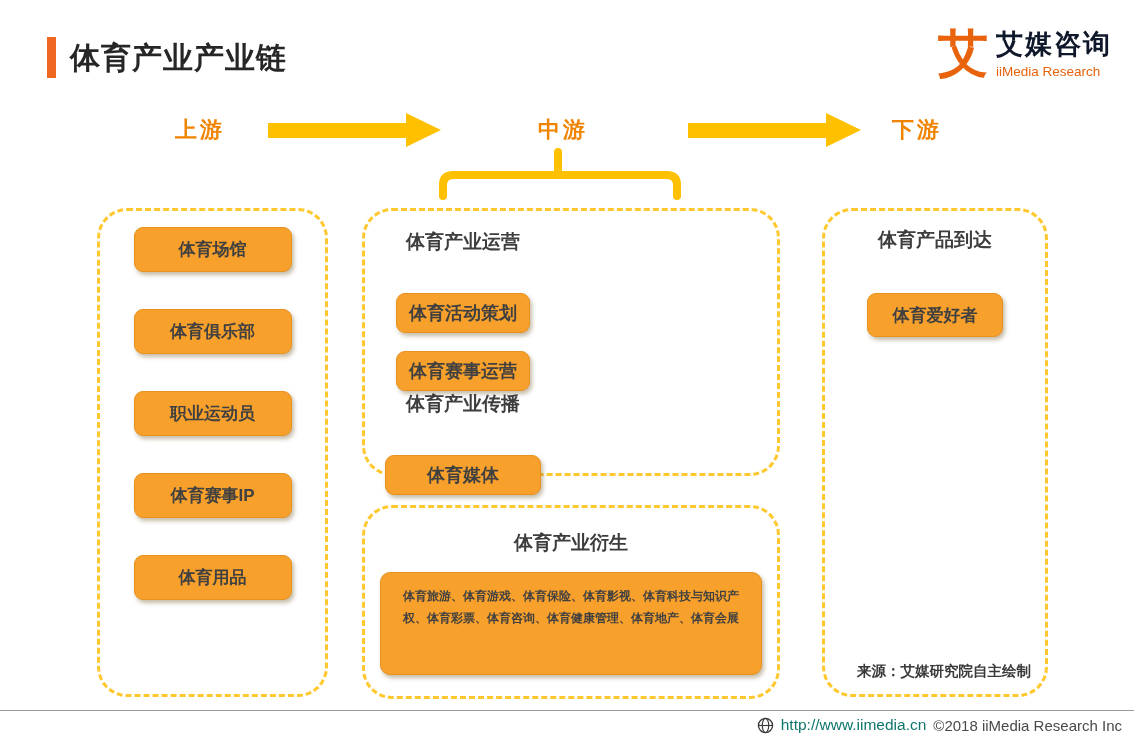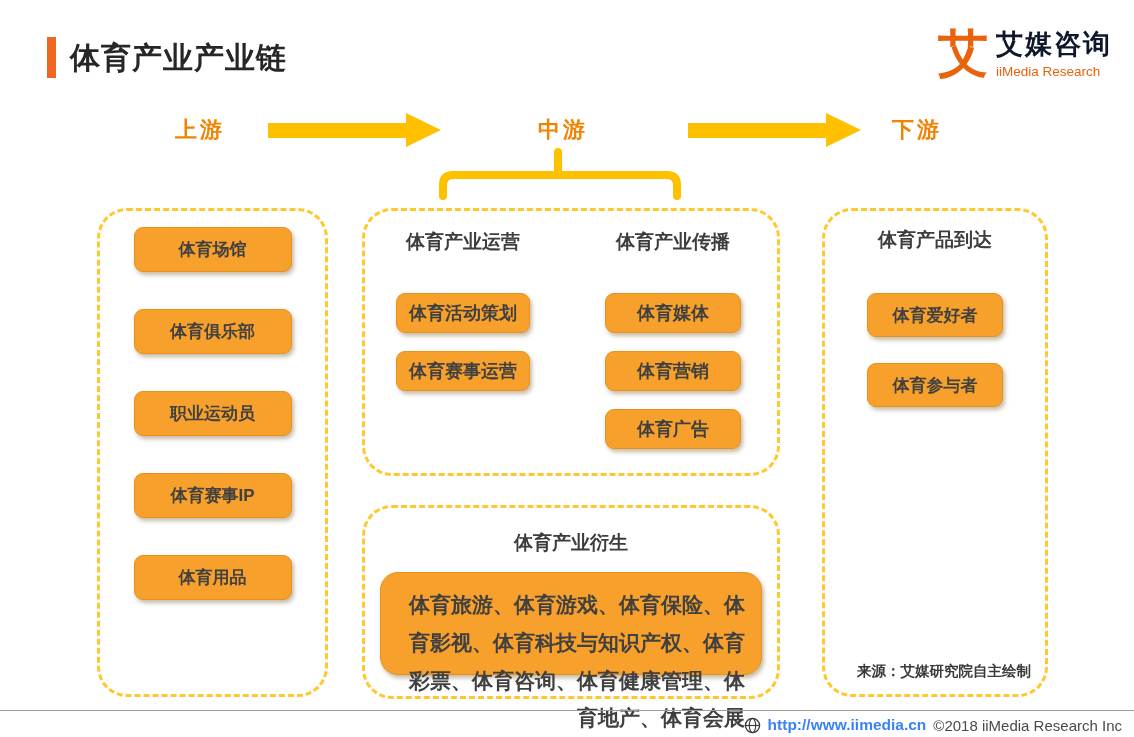--- a/index.html
+++ b/index.html
@@ -83,39 +83,39 @@
   }
 
   
   .box-resource { left:97px; top:208px; width:231px; height:489px; padding-top:16px; }
   .box-resource .box-title { margin-bottom:22px; }
   .box-resource .btn-stack { display:flex; flex-direction:column; align-items:center; gap:37px; }
   .box-resource .btn { width:158px; height:45px; }
 
   
   .box-mid { left:362px; top:208px; width:418px; height:268px; padding:18px 24px 0 18px; }
-  .two-col { display:flex; justify-content:space-between; }
+  .two-col { display:flex; justify-content:space-between;flex-direction:column; }
   .col { width:160px; display:flex; flex-direction:column; align-items:center; }
   .col .box-title { margin-bottom:38px; }
   .col .btn-stack { display:flex; flex-direction:column; align-items:center; gap:18px; }
   .col .btn { height:40px; font-size:18px; }
   .col-operation .btn { width:134px; }
-  .col-spread .btn { width:136px; }
+  .col-spread .btn { width:156px; }
 
   
   .box-derivative { left:362px; top:505px; width:418px; height:194px; padding:22px 15px 0 15px; }
   .derivative-panel {
     margin-top:16px;
     background:#f7a02b;
     border:1px solid #e8921d;
-    border-radius:18px;
+    border-radius:10px;
     box-shadow:2px 3px 4px rgba(90,60,0,0.35);
     padding:13px 16px;
-    font-size:21px; font-weight:bold; color:#404040;
-    line-height:1.8; text-align:right;
+    font-size:12px; font-weight:bold; color:#404040;
+    line-height:1.8; text-align:center;
     height:103px;
   }
 
   
   .box-arrival { left:822px; top:208px; width:226px; height:489px; padding-top:16px; }
   .box-arrival .box-title { margin-bottom:40px; }
   .box-arrival .btn-stack { display:flex; flex-direction:column; align-items:center; gap:26px; }
   .box-arrival .btn { width:136px; height:44px; }
 
   .source-note {
@@ -125,21 +125,21 @@
 
   
   .footer-line {
     position:absolute; left:0; top:710px;
     width:1134px; height:1px; background:#9a9a9a;
   }
   .footer {
     position:absolute; right:12px; top:716px;
     display:flex; align-items:center; gap:7px;
   }
-  .footer-url { font-size:15.5px; font-weight:bold; color:#3b82f6; }
+  .footer-url { font-size:15.5px; font-weight:normal; color:#0f766e; }
   .footer-copy { font-size:15px; color:#4a4a4a; }
 </style>
 </head>
 <body>
 
 <div class="page">
 
   <div class="accent-bar"></div>
   <h1 class="page-title">体育产业产业链</h1>
 
@@ -201,21 +201,20 @@
 
   <div class="dashed-box box-derivative">
     <div class="box-title">体育产业衍生</div>
     <div class="derivative-panel">体育旅游、体育游戏、体育保险、体育影视、体育科技与知识产权、体育彩票、体育咨询、体育健康管理、体育地产、体育会展</div>
   </div>
 
   <div class="dashed-box box-arrival">
     <div class="box-title">体育产品到达</div>
     <div class="btn-stack">
       <div class="btn">体育爱好者</div>
-      <div class="btn">体育参与者</div>
     </div>
   </div>
 
   <div class="source-note">来源：艾媒研究院自主绘制</div>
 
   <div class="footer-line"></div>
   <div class="footer">
     <svg width="17" height="17" viewBox="0 0 18 18">
       <circle cx="9" cy="9" r="7.5" fill="none" stroke="#3a3a3a" stroke-width="1.4"></circle>
       <ellipse cx="9" cy="9" rx="3.4" ry="7.5" fill="none" stroke="#3a3a3a" stroke-width="1.2"></ellipse>

